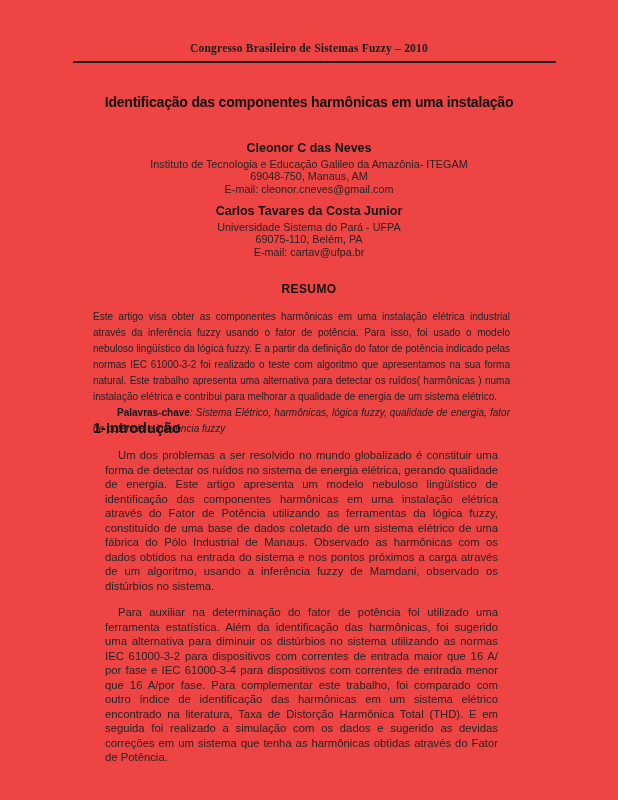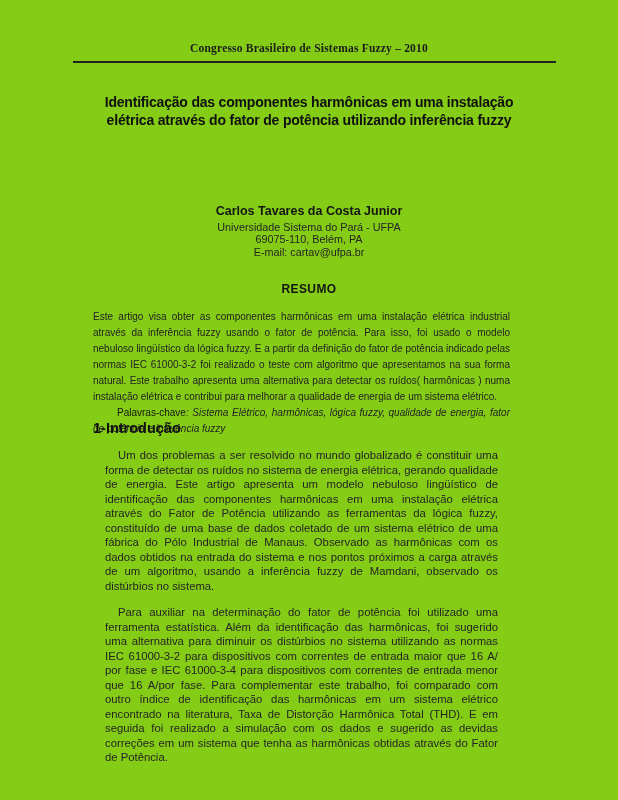--- a/index.html
+++ b/index.html
@@ -1,20 +1,20 @@
 <!DOCTYPE html>
 <html><head>
 <meta charset="utf-8">
 <style>
   html, body { margin: 0; padding: 0; background: #ffffff; }
   .page {
     position: relative;
     width: 618px;
     height: 800px;
-    background: #84cc16;
+    background: #ef4444;
     overflow: hidden;
     font-family: "Liberation Sans", sans-serif;
     color: #222222;
   }
   
   .conf-header {
     position: absolute;
     top: 42px; left: 0; width: 618px;
     text-align: center;
     font-family: "Liberation Serif", serif;
@@ -62,21 +62,21 @@
   }
   .abstract-block {
     position: absolute;
     top: 309px; left: 93px; width: 417px;
     font-size: 10px;
     line-height: 16px;
     text-align: justify;
     color: #222222;
   }
   .abstract-block p { margin: 0; }
-  .kw-label { font-weight: 400; color: #141414; padding-left: 24px; }
+  .kw-label { font-weight: 700; color: #141414; padding-left: 24px; }
   .kw-text { font-style: italic; }
   
   .intro-section {
     position: absolute;
     top: 420px; left: 93px; width: 417px;
   }
   .section-heading {
     font-weight: 700;
     font-size: 14.5px;
     color: #121212;
@@ -103,23 +103,28 @@
 <body>
 
 <div class="page">
 
   <div class="conf-header">Congresso Brasileiro de Sistemas Fuzzy – 2010</div>
 
   <div class="header-rule"></div>
 
   <div class="paper-title">
     <div>Identificação das componentes harmônicas em uma instalação</div>
-    <div>elétrica através do fator de potência utilizando inferência fuzzy</div>
   </div>
 
+  <div class="author-block author-1">
+    <div class="author-name">Cleonor C das Neves</div>
+    <div class="author-line">Instituto de Tecnologia e Educação Galileo da Amazônia- ITEGAM</div>
+    <div class="author-line">69048-750, Manaus, AM</div>
+    <div class="author-line">E-mail: cleonor.cneves@gmail.com</div>
+  </div>
 
   <div class="author-block author-2">
     <div class="author-name">Carlos Tavares da Costa Junior</div>
     <div class="author-line">Universidade Sistema do Pará - UFPA</div>
     <div class="author-line">69075-110, Belém, PA</div>
     <div class="author-line">E-mail: cartav@ufpa.br</div>
   </div>
 
   <div class="resumo-heading">RESUMO</div>
 

